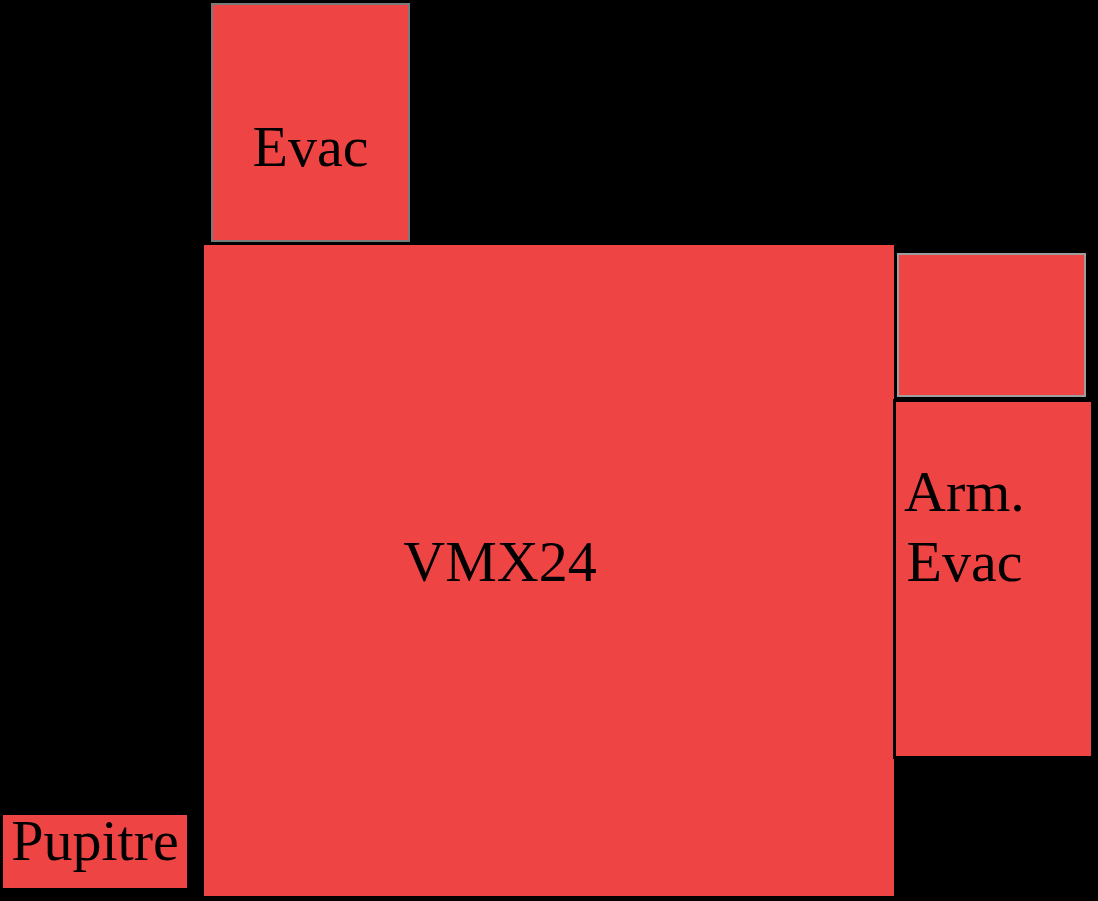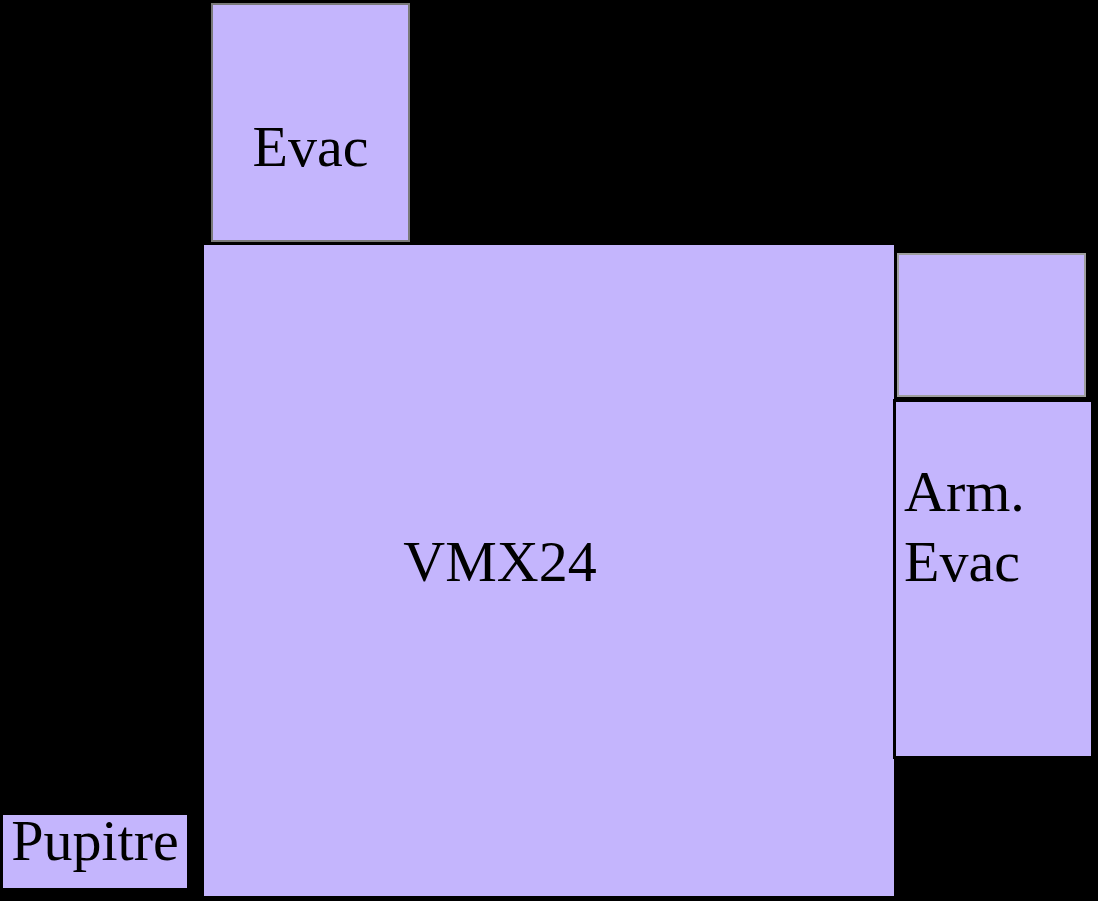--- a/index.html
+++ b/index.html
@@ -11,21 +11,21 @@
     position: relative;
     width: 1098px;
     height: 901px;
     background: #000000;
     overflow: hidden;
     font-family: "Liberation Serif", "DejaVu Serif", serif;
     color: #000000;
   }
   .box {
     position: absolute;
-    background: #c4b5fd;
+    background: #ef4444;
     box-sizing: border-box;
   }
   .label {
     position: absolute;
     font-size: 58px;
     line-height: 64px;
     white-space: nowrap;
     color: #000000;
   }
 
@@ -64,21 +64,21 @@
   #arm-elec-box {
     left: 893px; top: 399px;
     width: 201px; height: 360px;
     border: 3px solid #000000;
     z-index: 3;
   }
   #arm-elec-box .label {
     left: 8px;
     top: 55px;
     line-height: 70px;
-    text-align: left;
+    text-align: center;
   }
 
   
   #pupitre-box {
     left: 3px; top: 815px;
     width: 184px; height: 73px;
   }
   #pupitre-box .label {
     left: 0; right: 0;
     top: -6px;

